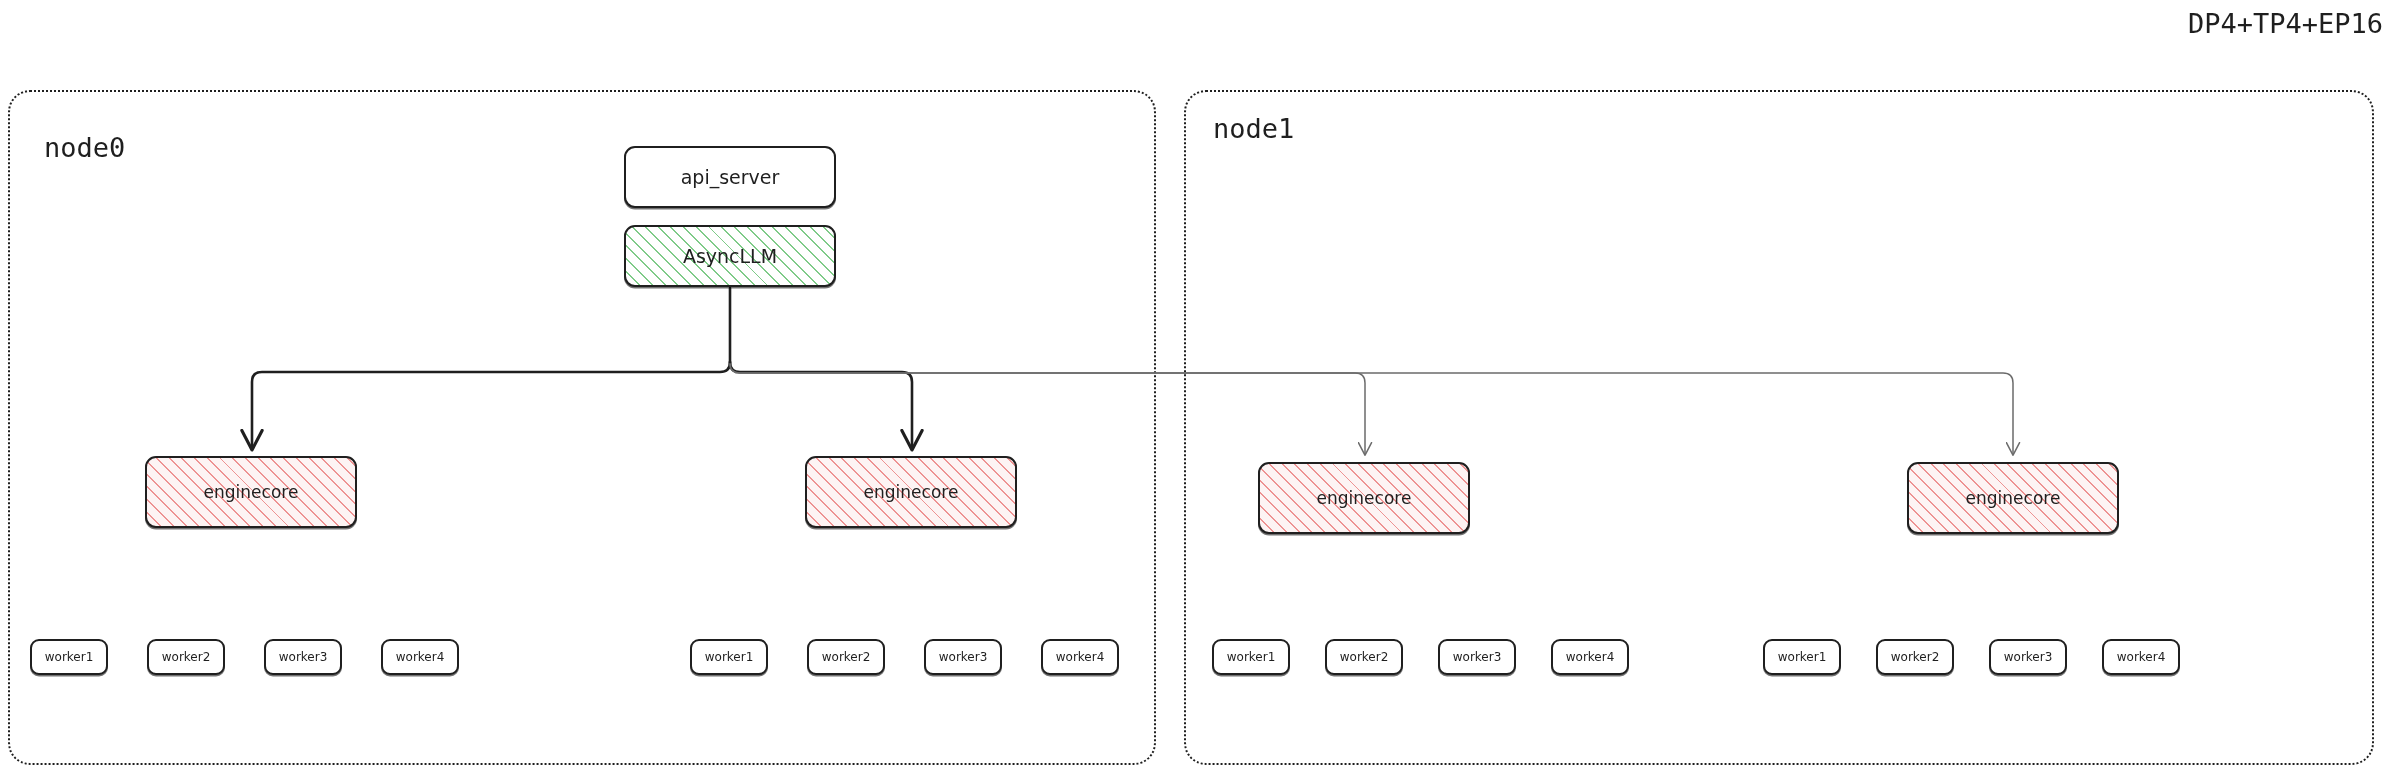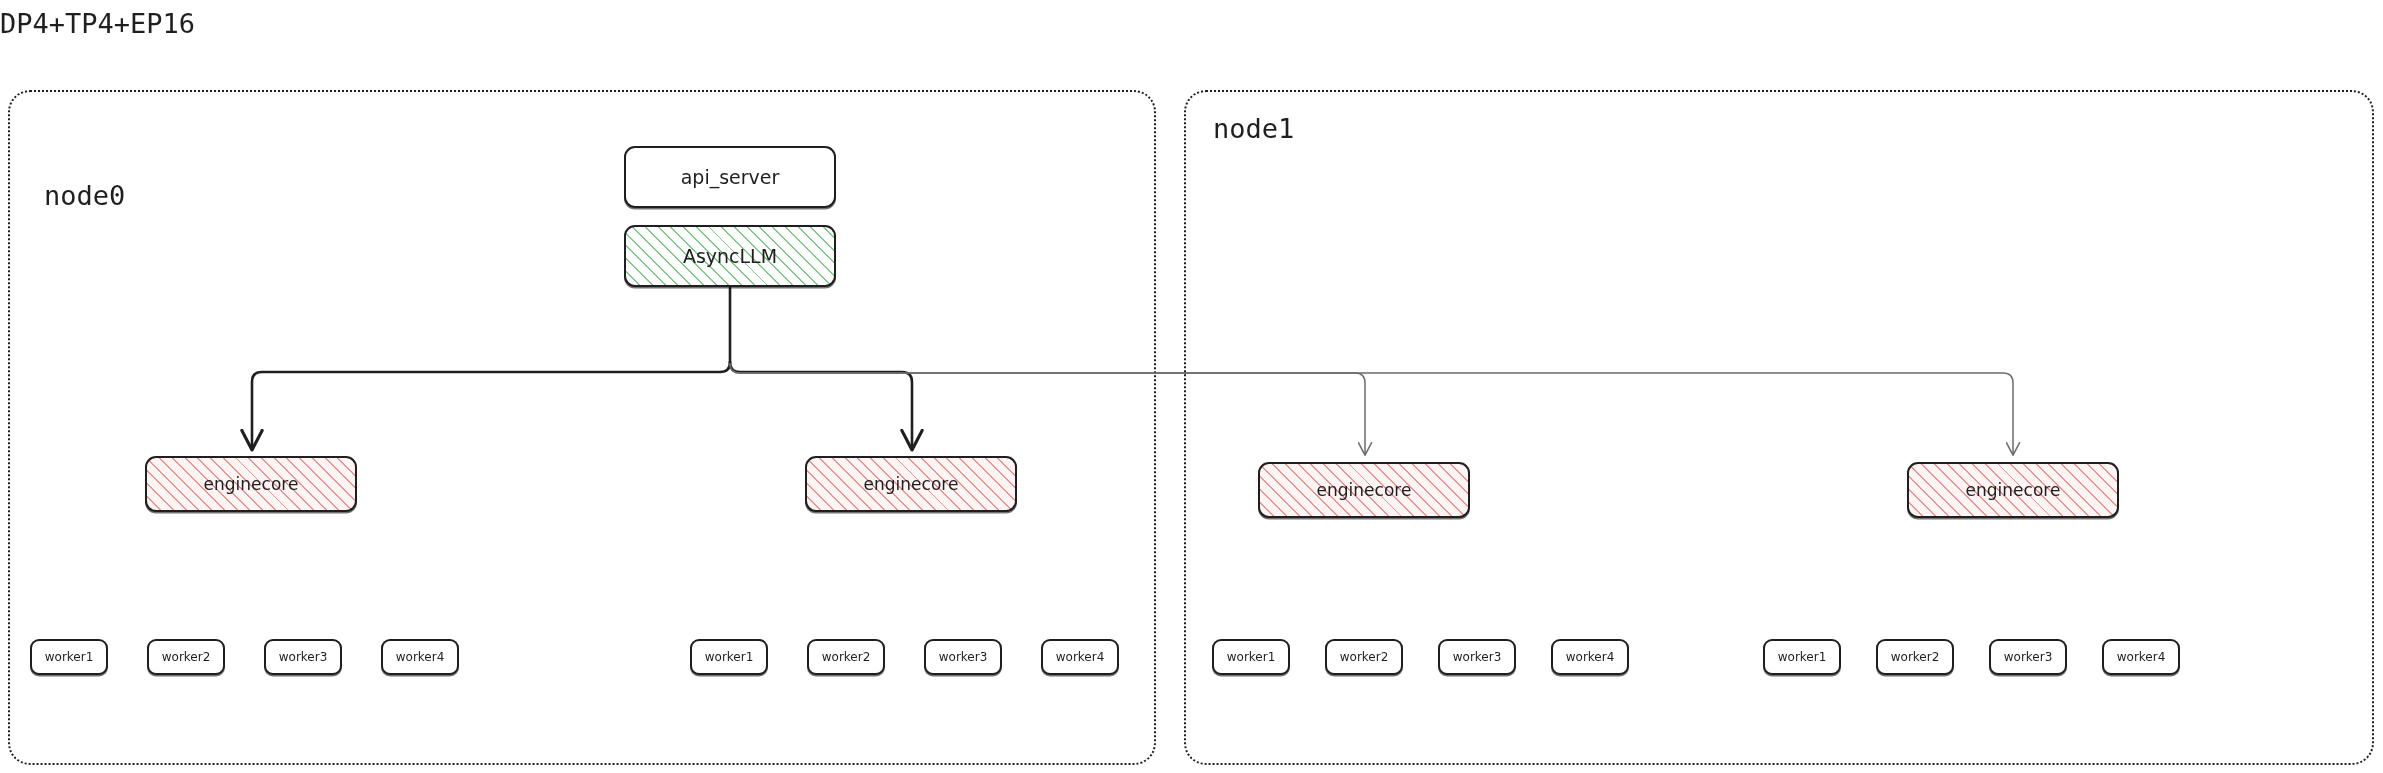--- a/index.html
+++ b/index.html
@@ -22,21 +22,21 @@
     width: 2383px;
     height: 773px;
   }
 
   
   #diagram-title {
     position: absolute;
     left: 0;
     top: 8px;
     width: 2383px;
-    text-align: left;
+    text-align: right;
     font-family: "DejaVu Sans Mono", monospace;
     font-size: 27px;
     color: #1f1f1f;
     letter-spacing: 0px;
   }
 
   
   .node-box {
     position: absolute;
     border: 2.5px dotted #1f1f1f;
@@ -45,21 +45,21 @@
   }
   #node0-box { left: 8px;    top: 90px;  width: 1148px; height: 675px; }
   #node1-box { left: 1184px; top: 90px;  width: 1190px; height: 675px; }
 
   .node-label {
     position: absolute;
     font-family: "DejaVu Sans Mono", monospace;
     font-size: 27px;
     color: #1f1f1f;
   }
-  #node0-label { left: 44px;   top: 132px; margin-top: 48px; }
+  #node0-label { left: 44px;   top: 132px; }
   #node1-label { left: 1213px; top: 113px; }
 
   
   .blk {
     position: absolute;
     border: 2.2px solid #1f1f1f;
     border-radius: 9px;
     background: #ffffff;
     display: flex;
     align-items: center;
@@ -84,21 +84,21 @@
       rgba(120, 200, 130, 0.95) 0px,
       rgba(120, 200, 130, 0.95) 1.4px,
       rgba(255,255,255,0) 1.4px,
       rgba(255,255,255,0) 9px
     );
   }
 
   
   .enginecore {
     width: 212px;
-    height: 56px;
+    height: 72px;
     border-radius: 11px;
     font-size: 17px;
     background-color: #fdf4f4;
     background-image: repeating-linear-gradient(
       45deg,
       rgba(235, 130, 130, 0.85) 0px,
       rgba(235, 130, 130, 0.85) 1.4px,
       rgba(255,255,255,0) 1.4px,
       rgba(255,255,255,0) 9px
     );

